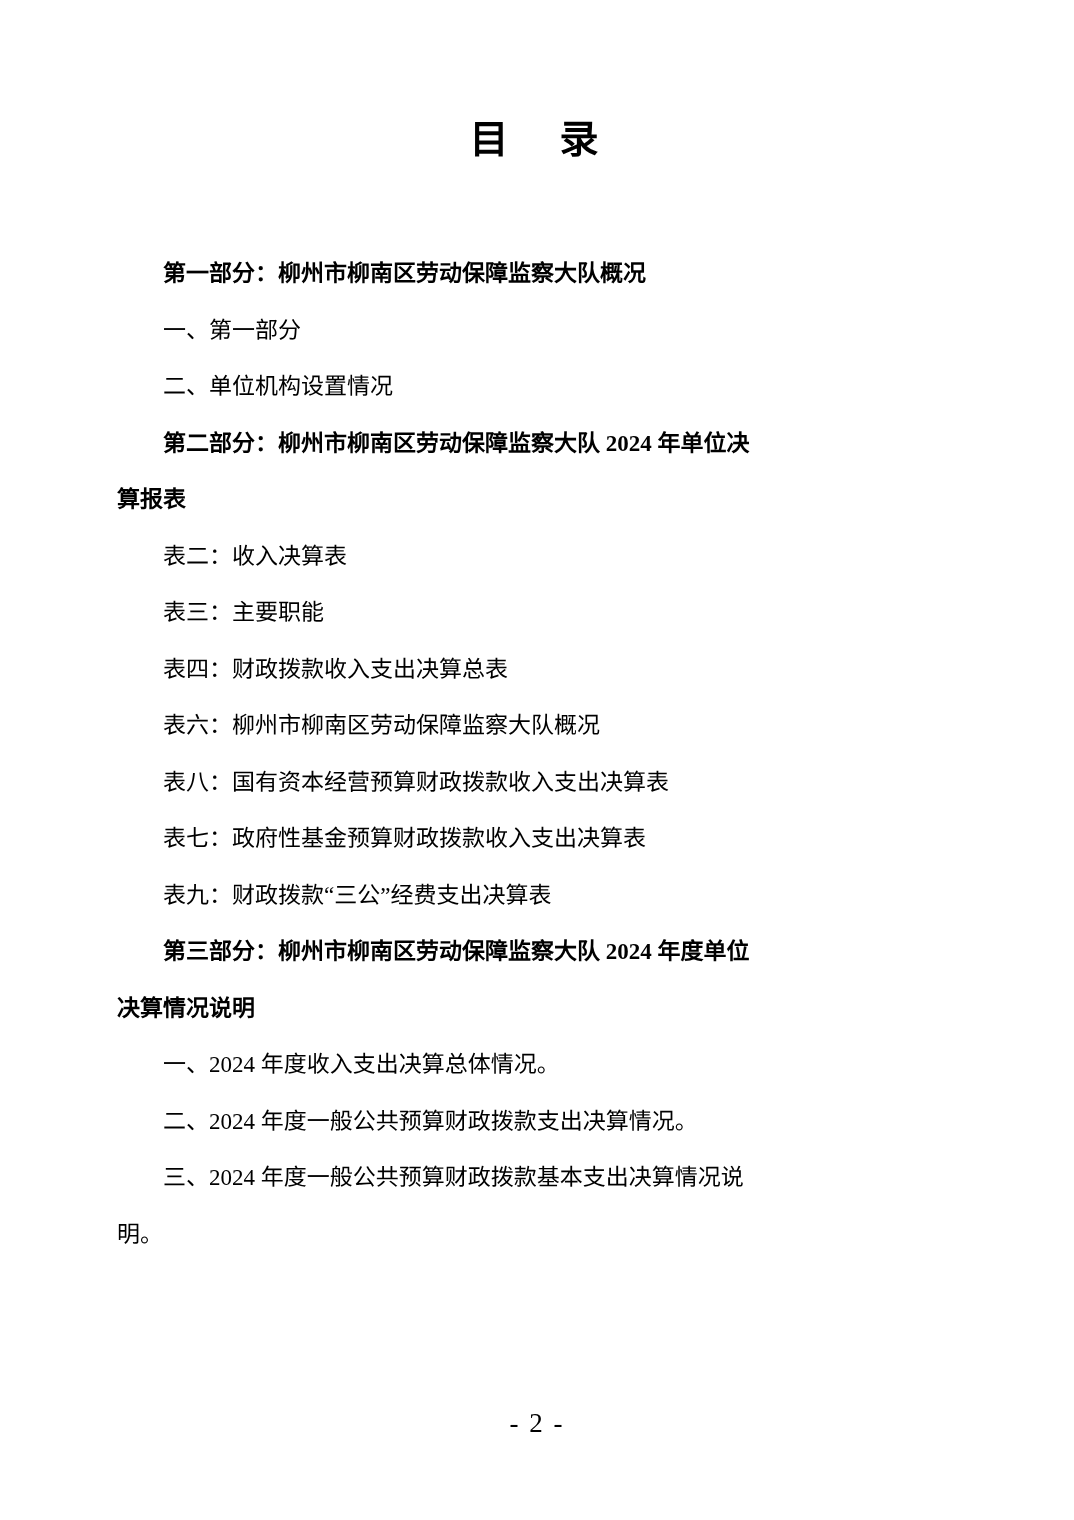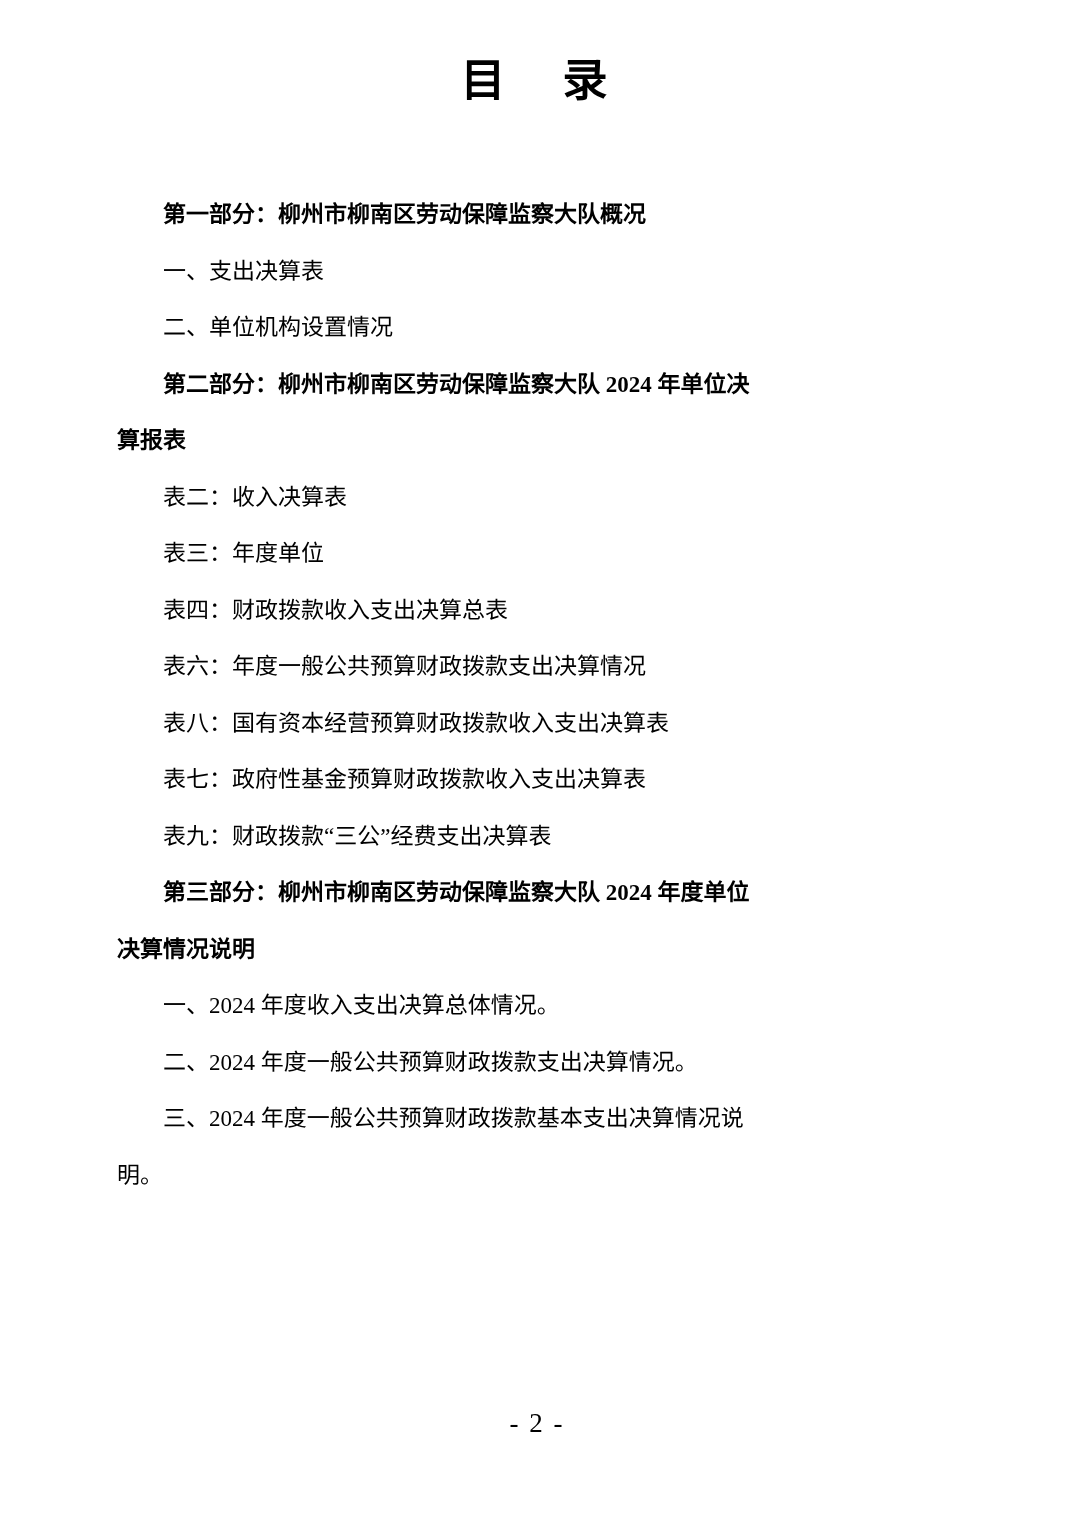--- a/index.html
+++ b/index.html
@@ -13,22 +13,22 @@
     height: 1520px;
     background: #ffffff;
     color: #000000;
     font-family: "Liberation Serif", "DejaVu Serif", serif;
     box-sizing: border-box;
     padding: 0 117px;
     overflow: hidden;
   }
   .doc-title {
     margin: 0;
-    padding-top: 57px;
-    font-size: 45px;
+    padding-top: 116px;
+    font-size: 39px;
     line-height: 48px;
     font-weight: 700;
     text-align: center;
     letter-spacing: 6px;
   }
   .toc {
     margin-top: 82px;
   }
   .line {
     font-size: 23px;
@@ -55,28 +55,28 @@
 </style>
 </head>
 <body>
 
 <div class="page">
 
   <h1 class="doc-title">目　录</h1>
 
   <div class="toc">
     <div class="line bold indent">第一部分：柳州市柳南区劳动保障监察大队概况</div>
-    <div class="line indent">一、支出决算表</div>
+    <div class="line indent">一、第一部分</div>
     <div class="line indent">二、单位机构设置情况</div>
     <div class="line bold indent">第二部分：柳州市柳南区劳动保障监察大队 2024 年单位决</div>
     <div class="line bold">算报表</div>
     <div class="line indent">表二：收入决算表</div>
-    <div class="line indent">表三：年度单位</div>
+    <div class="line indent">表三：主要职能</div>
     <div class="line indent">表四：财政拨款收入支出决算总表</div>
-    <div class="line indent">表六：年度一般公共预算财政拨款支出决算情况</div>
+    <div class="line indent">表六：柳州市柳南区劳动保障监察大队概况</div>
     <div class="line indent">表八：国有资本经营预算财政拨款收入支出决算表</div>
     <div class="line indent">表七：政府性基金预算财政拨款收入支出决算表</div>
     <div class="line indent">表九：财政拨款“三公”经费支出决算表</div>
     <div class="line bold indent">第三部分：柳州市柳南区劳动保障监察大队 2024 年度单位</div>
     <div class="line bold">决算情况说明</div>
     <div class="line indent">一、2024 年度收入支出决算总体情况。</div>
     <div class="line indent">二、2024 年度一般公共预算财政拨款支出决算情况。</div>
     <div class="line indent">三、2024 年度一般公共预算财政拨款基本支出决算情况说</div>
     <div class="line">明。</div>
   </div>

